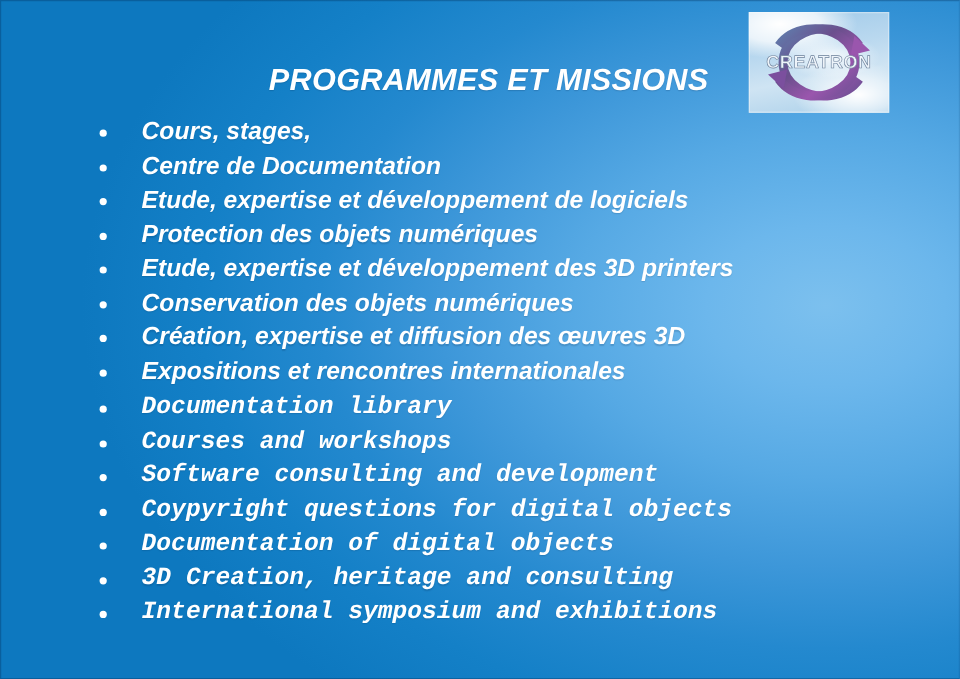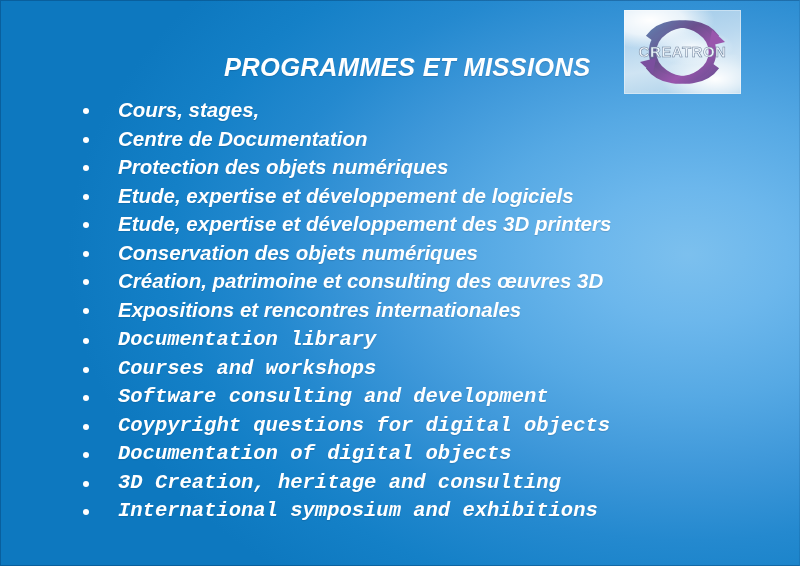--- a/index.html
+++ b/index.html
@@ -141,37 +141,37 @@
     <li class="bullet-item">
       <span class="bullet-dot"></span>
       <span>Cours, stages,</span>
     </li>
     <li class="bullet-item">
       <span class="bullet-dot"></span>
       <span>Centre de Documentation</span>
     </li>
     <li class="bullet-item">
       <span class="bullet-dot"></span>
+      <span>Etude, expertise et développement de logiciels</span>
+    </li>
+    <li class="bullet-item">
+      <span class="bullet-dot"></span>
       <span>Protection des objets numériques</span>
     </li>
     <li class="bullet-item">
       <span class="bullet-dot"></span>
-      <span>Etude, expertise et développement de logiciels</span>
-    </li>
-    <li class="bullet-item">
-      <span class="bullet-dot"></span>
       <span>Etude, expertise et développement des 3D printers</span>
     </li>
     <li class="bullet-item">
       <span class="bullet-dot"></span>
       <span>Conservation des objets numériques</span>
     </li>
     <li class="bullet-item">
       <span class="bullet-dot"></span>
-      <span>Création, patrimoine et consulting des œuvres 3D</span>
+      <span>Création, expertise et diffusion des œuvres 3D</span>
     </li>
     <li class="bullet-item">
       <span class="bullet-dot"></span>
       <span>Expositions et rencontres internationales</span>
     </li>
   </ul>
 
   <ul id="list-en" class="bullet-list">
     <li class="bullet-item">
       <span class="bullet-dot"></span>

